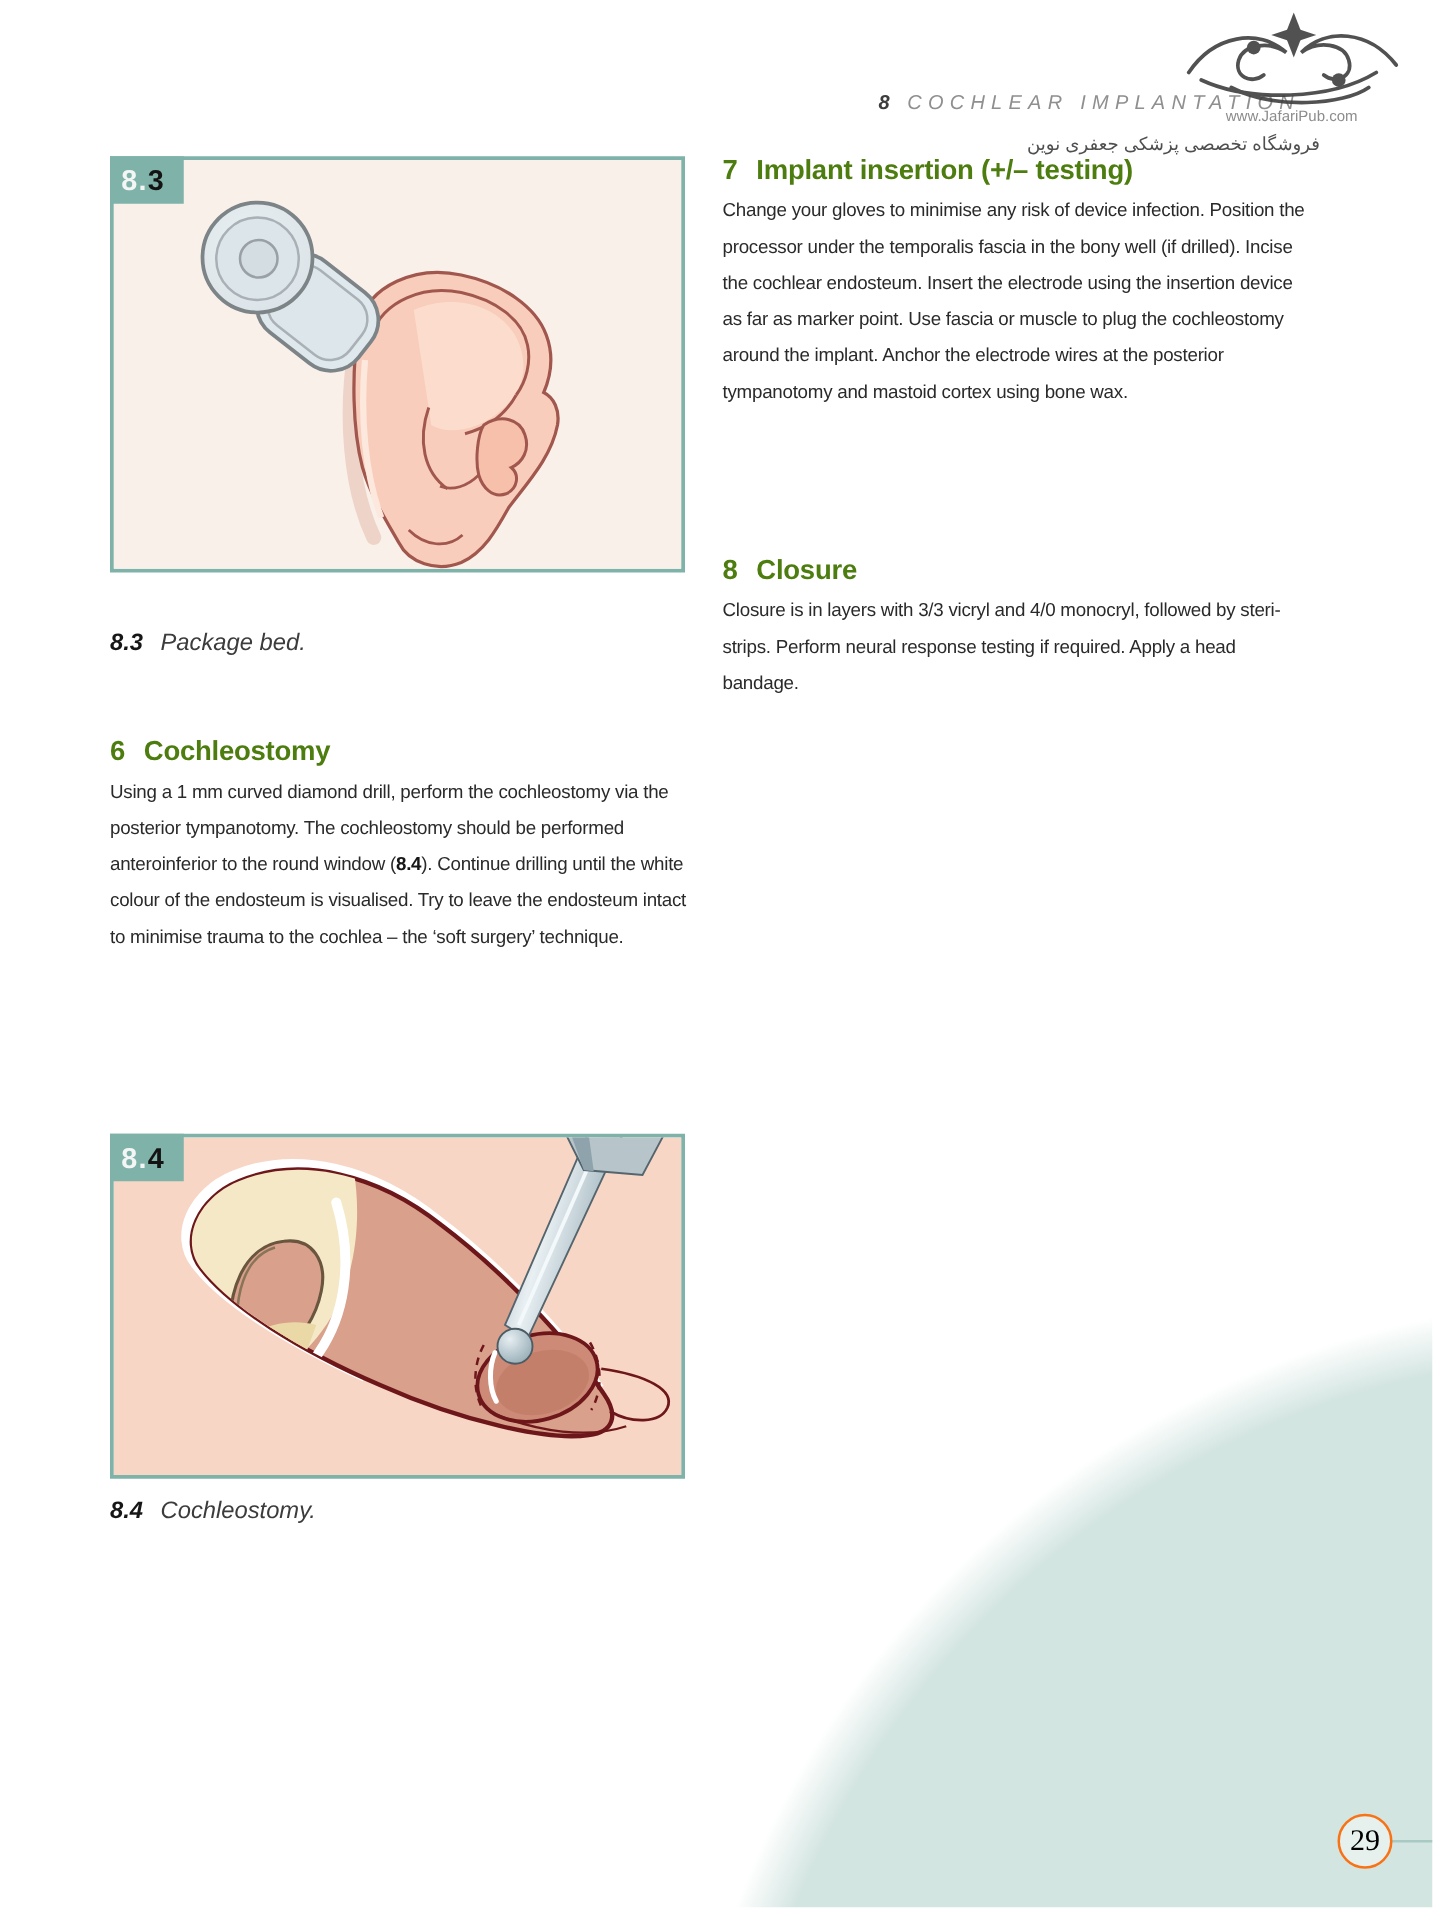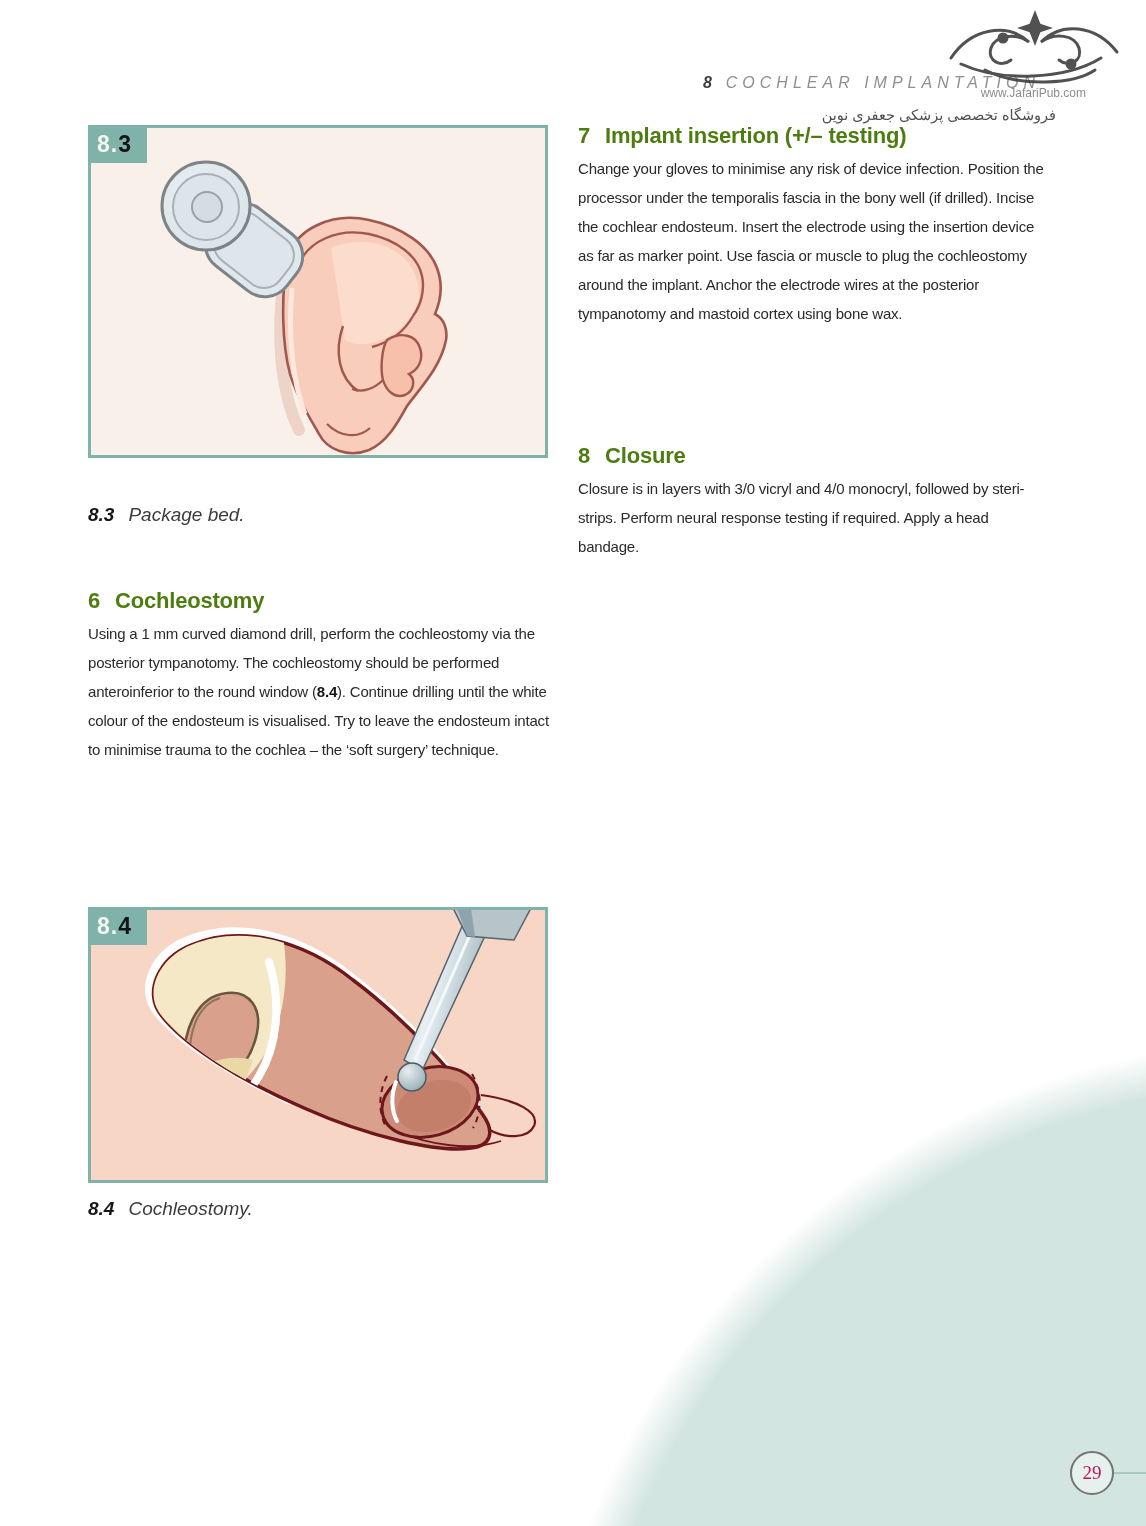--- a/index.html
+++ b/index.html
@@ -41,23 +41,23 @@
   .section { position:absolute; }
   .sec-head { font-size:22px; font-weight:bold; color:#4d7c0f; margin-bottom:5px; letter-spacing:-0.2px; }
   .sec-head .num { margin-right:15px; }
   .sec-body { font-size:15px; line-height:29px; color:#2a2a2a; letter-spacing:-0.2px; }
   .sec-body b { font-weight:bold; color:#161616; }
 
   
   .folio-line { position:absolute; left:1112px; top:1472px; width:34px; height:2px; background:#a9cac3; }
   .folio {
     position:absolute; left:1070px; top:1451px; width:44px; height:44px;
-    border-radius:50%; background:#e6f0ed; border:2px solid #737373;
+    border-radius:50%; background:#e6f0ed; border:2px solid #f97316;
     text-align:center; line-height:40px;
-    font-family:"Liberation Serif", serif; font-size:19px; color:#be185d;
+    font-family:"Liberation Serif", serif; font-size:24px; color:#000000;
   }
 </style>
 </head>
 <body>
 
 <div class="bg-circle"></div>
 
 <div class="running-head"><span class="chapnum">8</span><span>COCHLEAR IMPLANTATION</span></div>
 
 <svg class="wm-logo" viewBox="0 0 180 78">
@@ -123,21 +123,21 @@
   <div class="sec-body"><span>Using a 1 mm curved diamond drill, perform the cochleostomy via the posterior tympanotomy. The cochleostomy should be performed anteroinferior to the round window (</span><b>8.4</b><span>). Continue drilling until the white colour of the endosteum is visualised. Try to leave the endosteum intact to minimise trauma to the cochlea – the ‘soft surgery’ technique.</span></div>
 </div>
 
 <div class="section" style="left:578px; top:123px; width:474px;">
   <div class="sec-head"><span class="num">7</span><span>Implant insertion (+/– testing)</span></div>
   <div class="sec-body">Change your gloves to minimise any risk of device infection. Position the processor under the temporalis fascia in the bony well (if drilled). Incise the cochlear endosteum. Insert the electrode using the insertion device as far as marker point. Use fascia or muscle to plug the cochleostomy around the implant. Anchor the electrode wires at the posterior tympanotomy and mastoid cortex using bone wax.</div>
 </div>
 
 <div class="section" style="left:578px; top:443px; width:474px;">
   <div class="sec-head"><span class="num">8</span><span>Closure</span></div>
-  <div class="sec-body">Closure is in layers with 3/0 vicryl and 4/0 monocryl, followed by steri-strips. Perform neural response testing if required. Apply a head bandage.</div>
+  <div class="sec-body">Closure is in layers with 3/3 vicryl and 4/0 monocryl, followed by steri-strips. Perform neural response testing if required. Apply a head bandage.</div>
 </div>
 
 <div class="figbox" style="left:88px; top:907px; width:460px; height:276px;">
   <svg width="454" height="270" viewBox="0 0 454 270">
     <defs>
       <clipPath id="cavityClip">
         <path d="M100,35 C150,14 212,30 262,70 C310,106 362,160 392,205
                  C404,222 400,236 380,238 C348,243 278,227 213,198
                  C148,170 93,135 70,105 C52,82 68,48 100,35 Z"></path>
       </clipPath>

